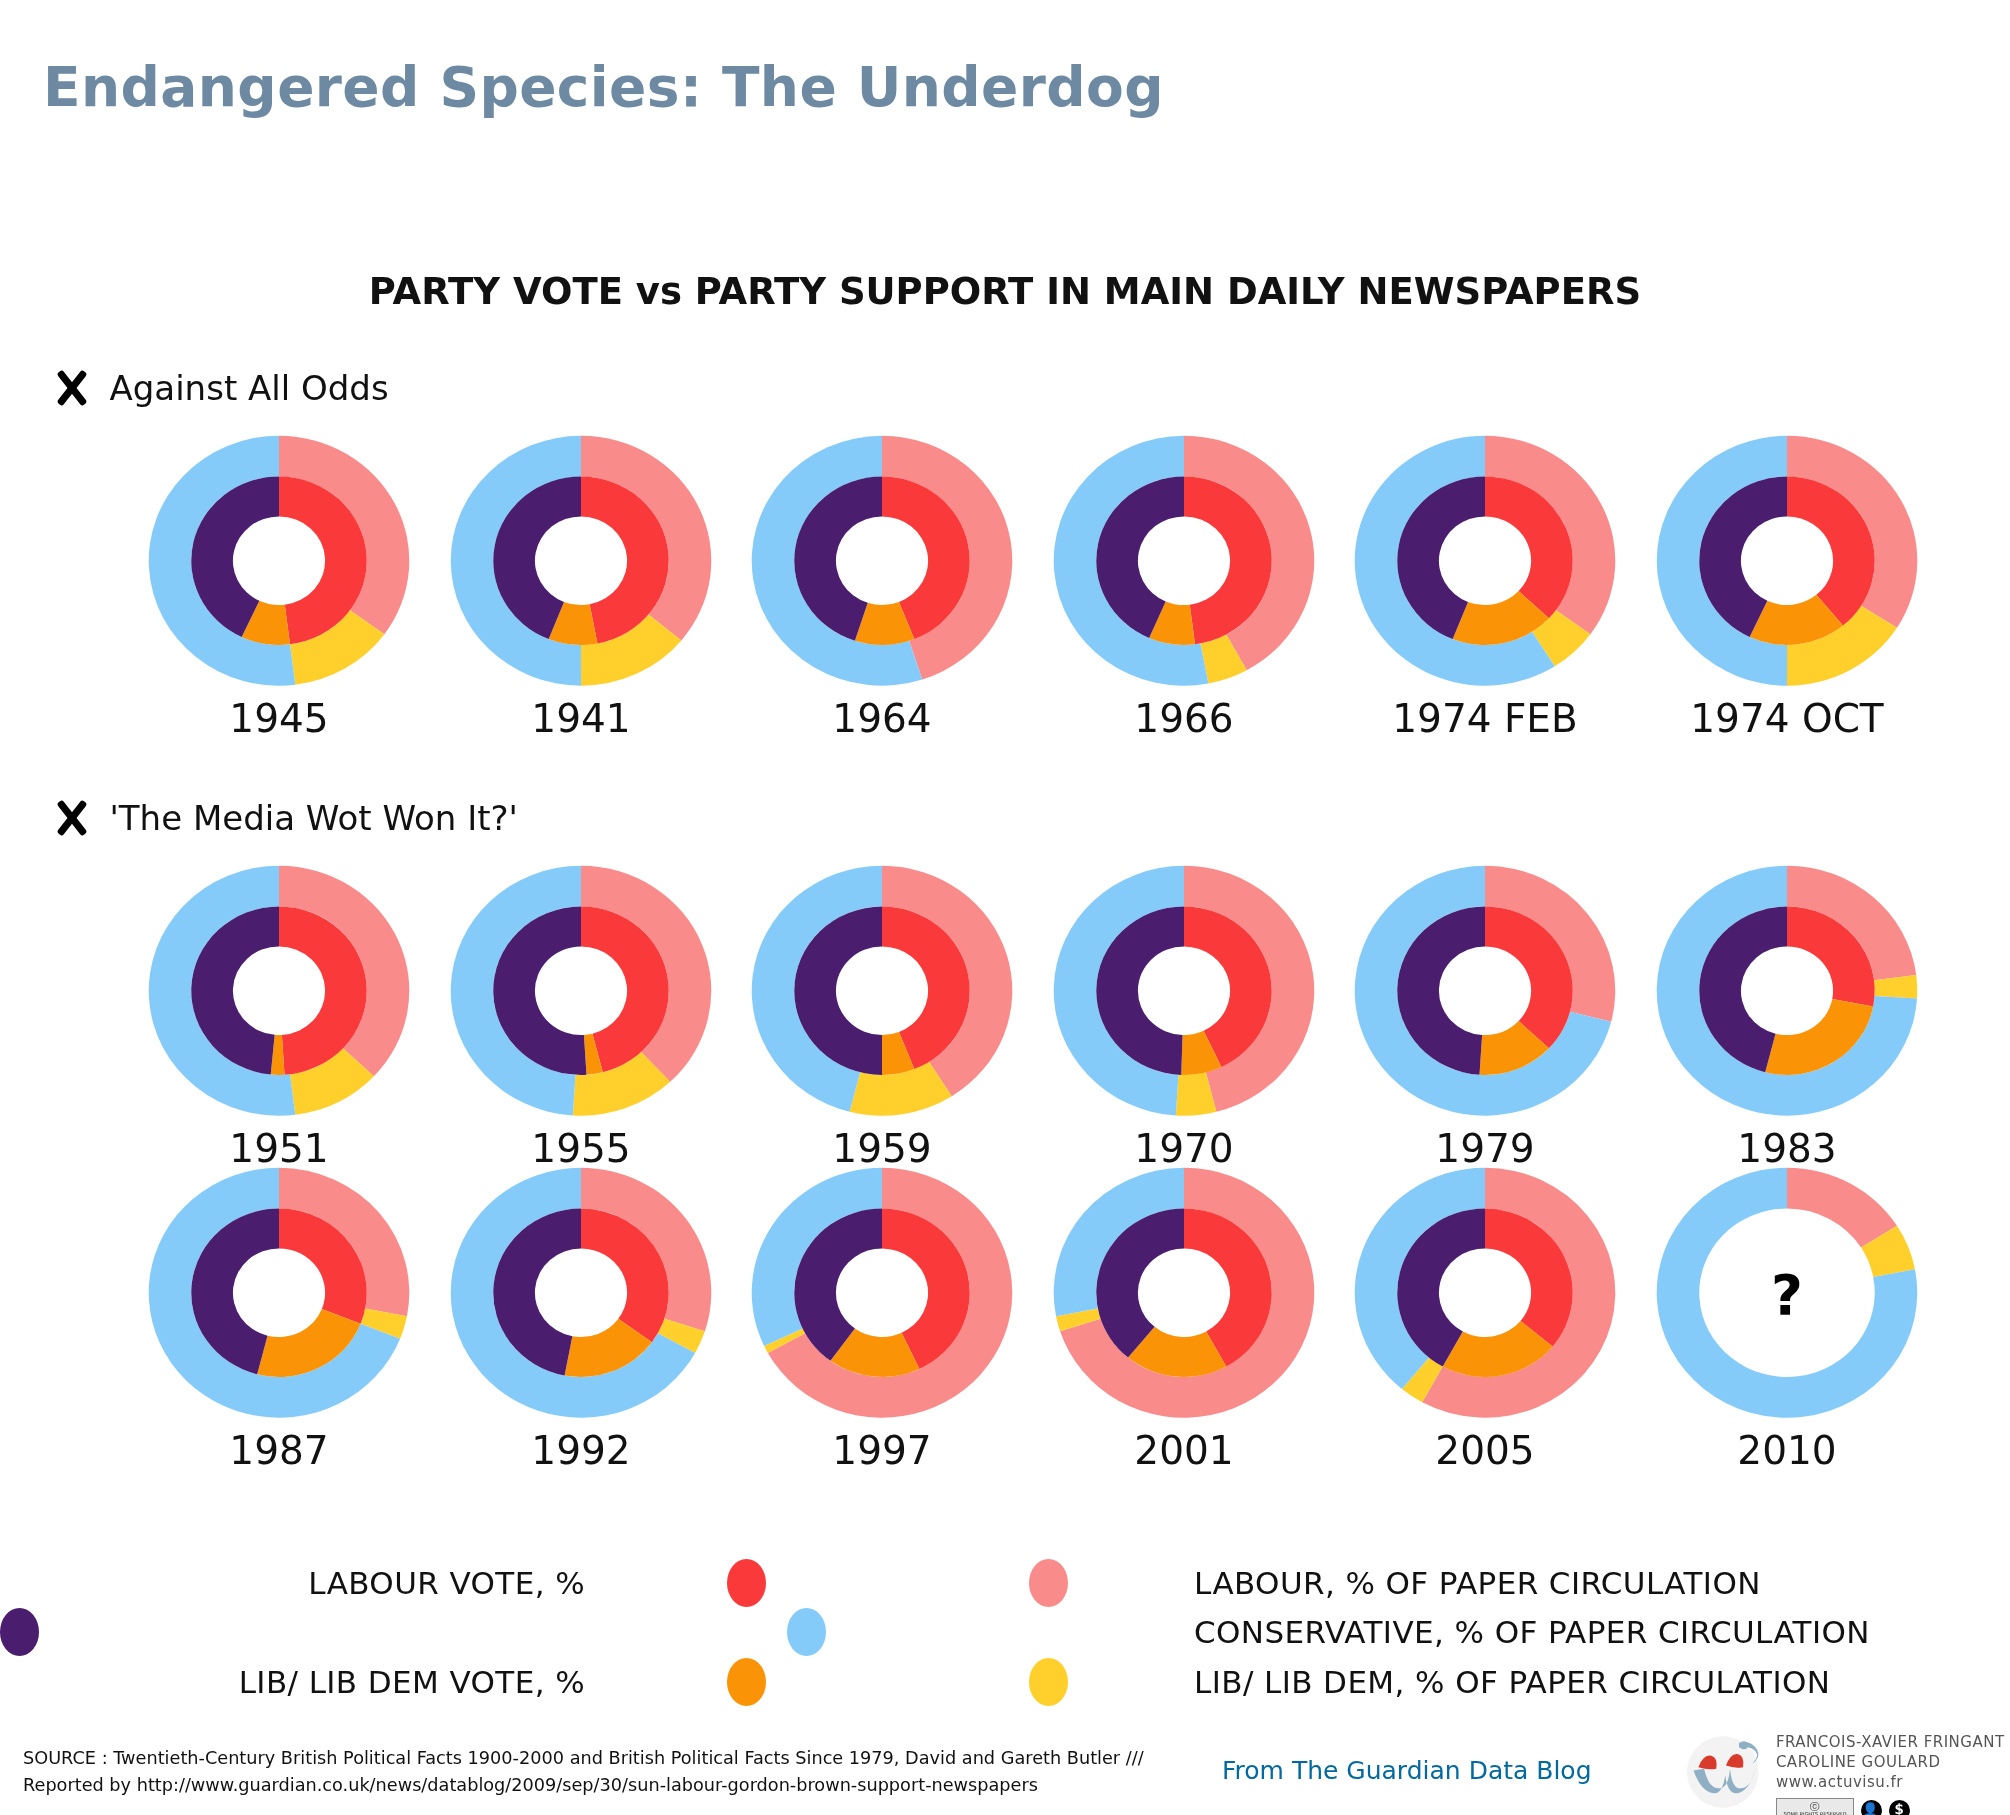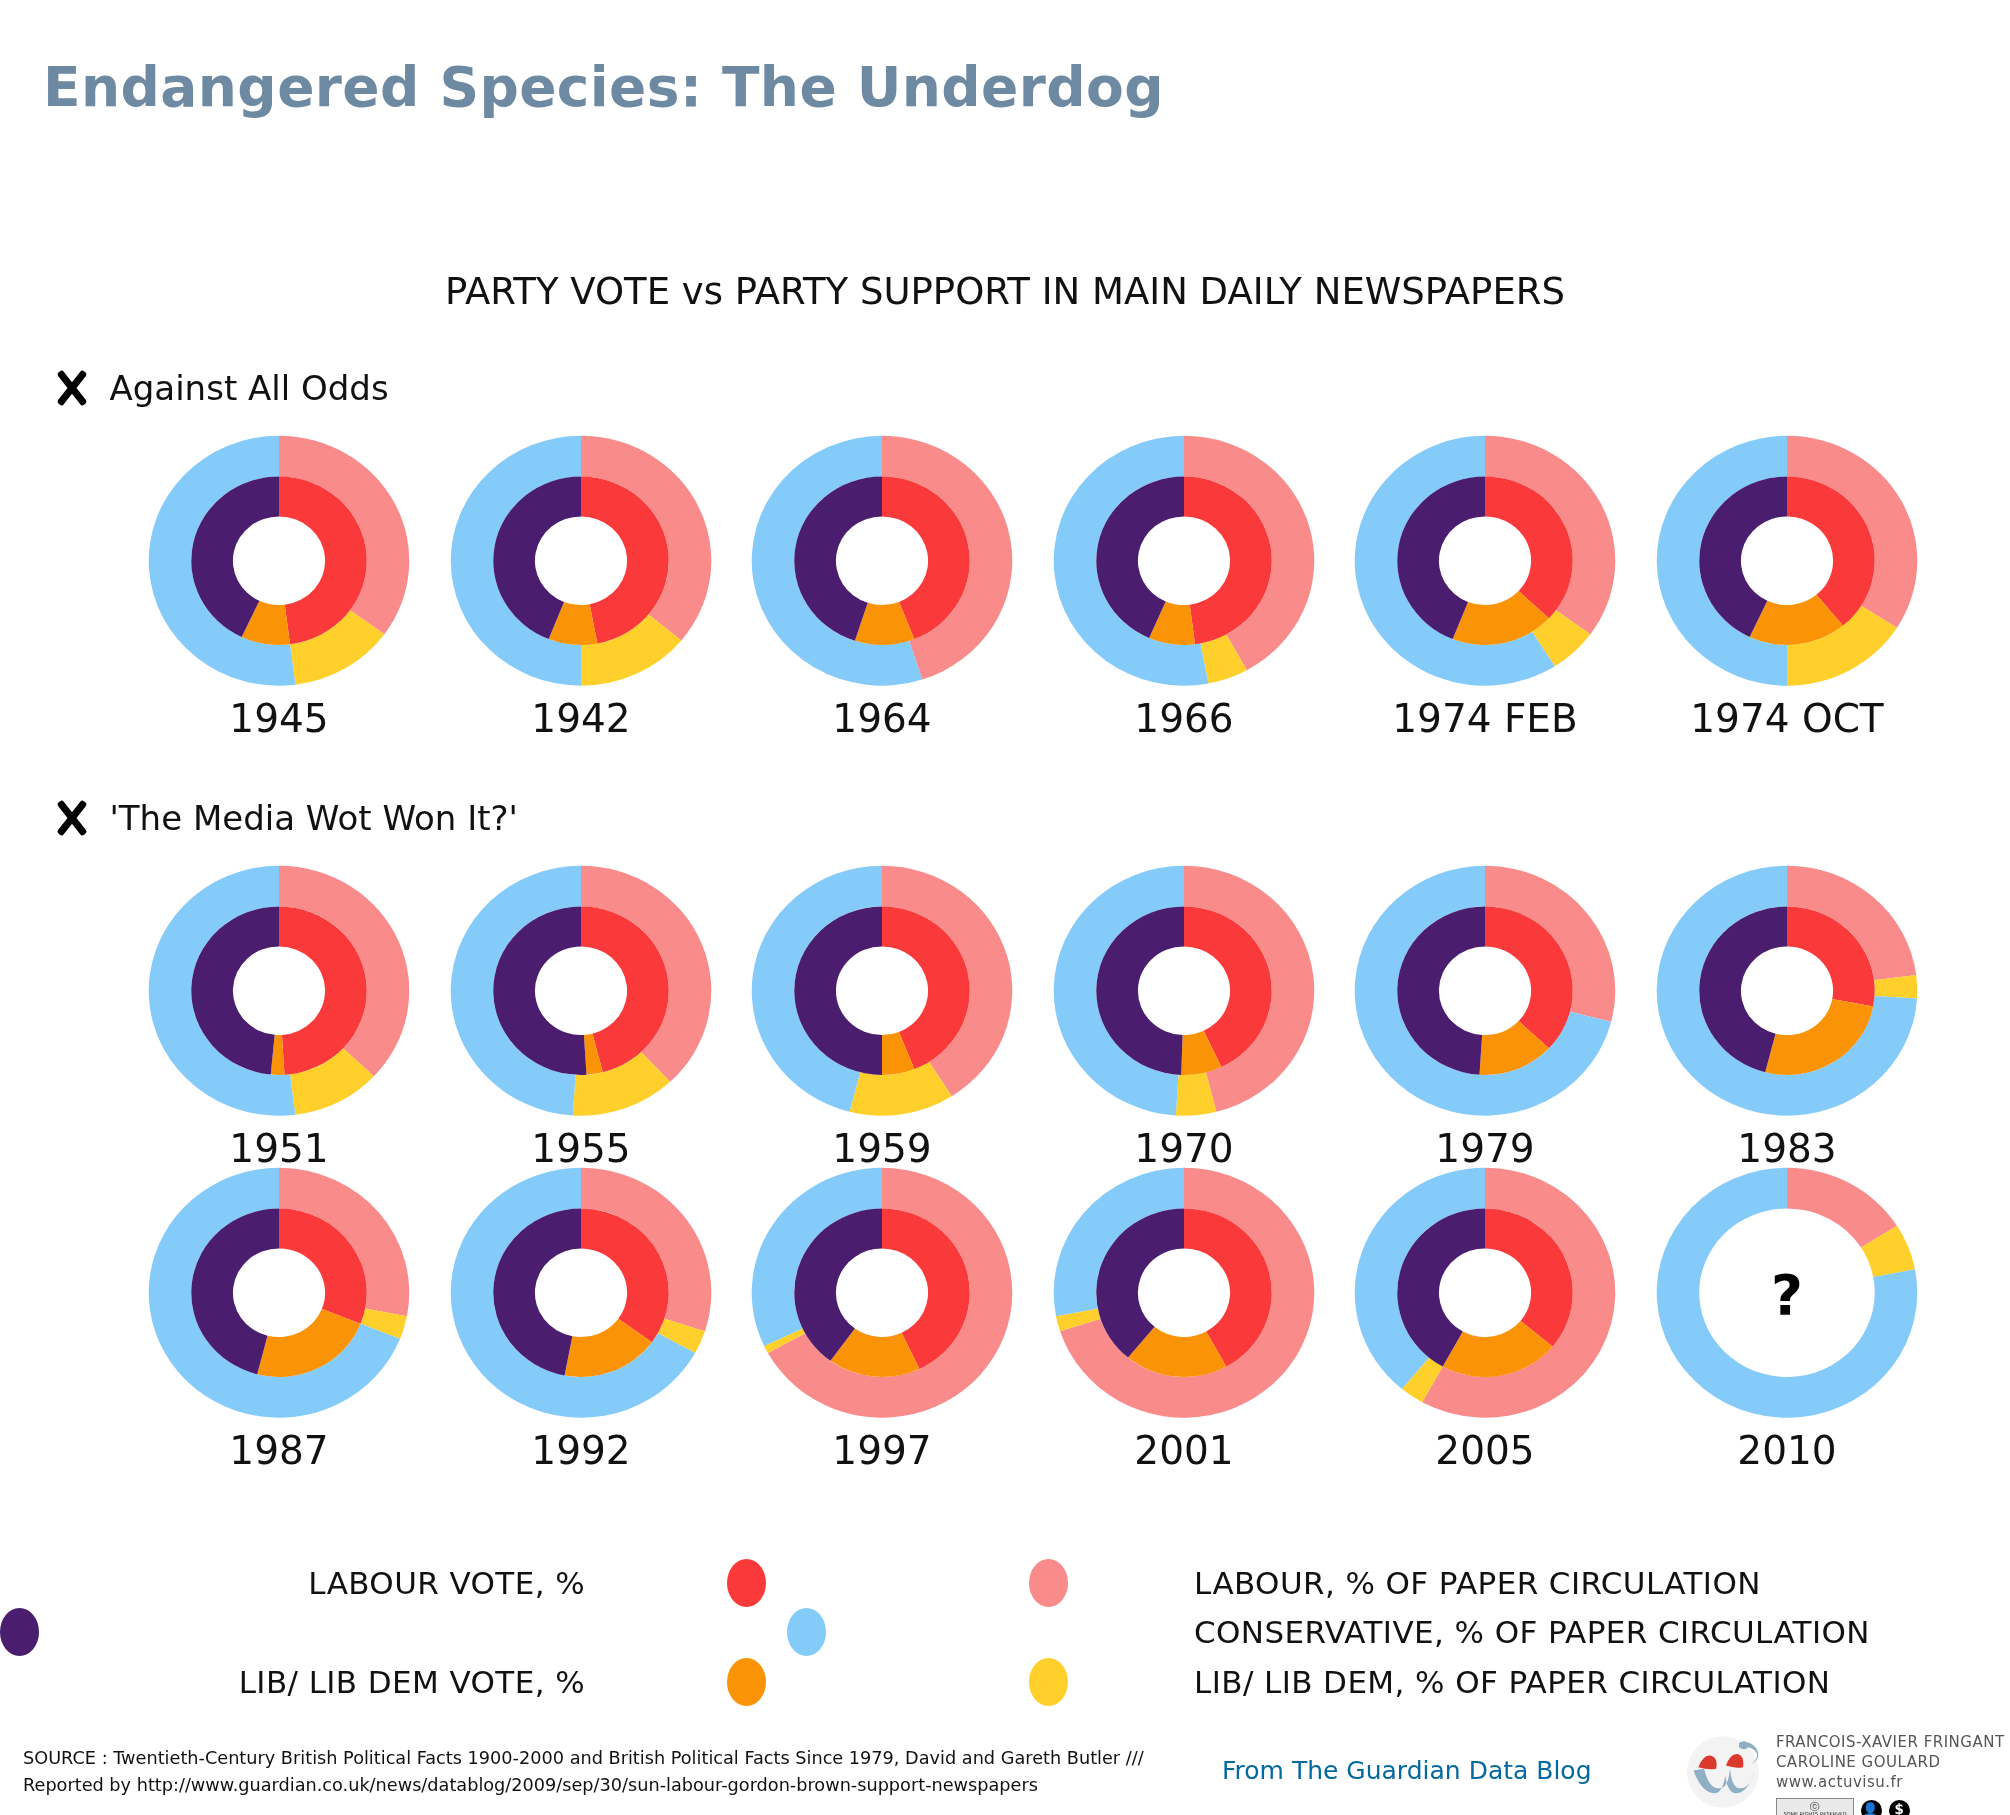--- a/index.html
+++ b/index.html
@@ -8,21 +8,21 @@
     font-family:"DejaVu Sans","Liberation Sans",sans-serif;
     position:relative;overflow:hidden;
   }
   #main-title{
     position:absolute;left:43px;top:17.7px;
     font-size:55px;font-weight:bold;color:#6E8AA3;
     letter-spacing:0.4px;white-space:nowrap;
   }
   #subtitle{
     position:absolute;top:270px;left:0;width:2010px;text-align:center;
-    font-size:37px;color:#111;font-weight:400;
+    font-size:37px;color:#111;font-weight:700;
   }
   .section-head{
     position:absolute;left:53px;display:flex;align-items:center;gap:19.5px;
     font-size:34px;color:#111;white-space:nowrap;
   }
   .xmark{display:inline-block;width:37px;height:37px;position:relative;flex:0 0 auto;}
   .xmark:before,.xmark:after{
     content:"";position:absolute;left:50%;top:50%;width:7px;height:41px;
     background:#000;border-radius:2.7px;
   }
@@ -125,21 +125,21 @@
       <div class="donut-wrap">
         <svg viewBox="0 0 300 290">
           <path d="M 150 2 A 147 141 0 0 1 263.26544668804104 232.87678255456524 L 226.28081103480312 203.55527902612553 A 99 95 0 0 0 150 48 Z" fill="#F98B8B"></path>
           <path d="M 263.26544668804104 232.87678255456524 A 147 141 0 0 1 150 284 L 150 238 A 99 95 0 0 0 226.28081103480312 203.55527902612553 Z" fill="#FFD02B"></path>
           <path d="M 150 284 A 147 141 0 0 1 149.99999999999997 2 L 149.99999999999997 48 A 99 95 0 0 0 150 238 Z" fill="#85CBFA"></path>
           <path d="M 150 48 A 99 95 0 0 1 168.55075014398676 236.31728881922544 L 159.7438283584577 192.11436253643444 A 52 50 0 0 0 150 93 Z" fill="#FA3A3A"></path>
           <path d="M 168.55075014398676 236.31728881922544 A 99 95 0 0 1 113.55566928421692 231.32876615938392 L 130.85752326039676 189.48882429441258 A 52 50 0 0 0 159.7438283584577 192.11436253643444 Z" fill="#FB9307"></path>
           <path d="M 113.55566928421692 231.32876615938392 A 99 95 0 0 1 149.99999999999997 48 L 150 93 A 52 50 0 0 0 130.85752326039676 189.48882429441258 Z" fill="#4A1D6E"></path>
         </svg>
       </div>
-      <div class="year-label">1942</div>
+      <div class="year-label">1941</div>
     </div>
     <div class="chart-cell" style="left: 740px;">
       <div class="donut-wrap">
         <svg viewBox="0 0 300 290">
           <path d="M 150 2 A 147 141 0 0 1 195.42549817311726 277.09896879761664 L 180.5926824431198 233.35036904803957 A 99 95 0 0 0 150 48 Z" fill="#F98B8B"></path>
           <path d="M 195.42549817311726 277.09896879761664 A 147 141 0 1 1 149.99999999999997 2 L 149.99999999999997 48 A 99 95 0 1 0 180.5926824431198 233.35036904803957 Z" fill="#85CBFA"></path>
           <path d="M 150 48 A 99 95 0 0 1 186.44433071578314 231.32876615938386 L 169.14247673960327 189.48882429441255 A 52 50 0 0 0 150 93 Z" fill="#FA3A3A"></path>
           <path d="M 186.44433071578314 231.32876615938386 A 99 95 0 0 1 119.40731755688017 233.35036904803957 L 133.9311162925027 190.55282581475768 A 52 50 0 0 0 169.14247673960327 189.48882429441255 Z" fill="#FB9307"></path>
           <path d="M 119.40731755688017 233.35036904803957 A 99 95 0 0 1 149.99999999999997 48 L 150 93 A 52 50 0 0 0 133.9311162925027 190.55282581475768 Z" fill="#4A1D6E"></path>
         </svg>

